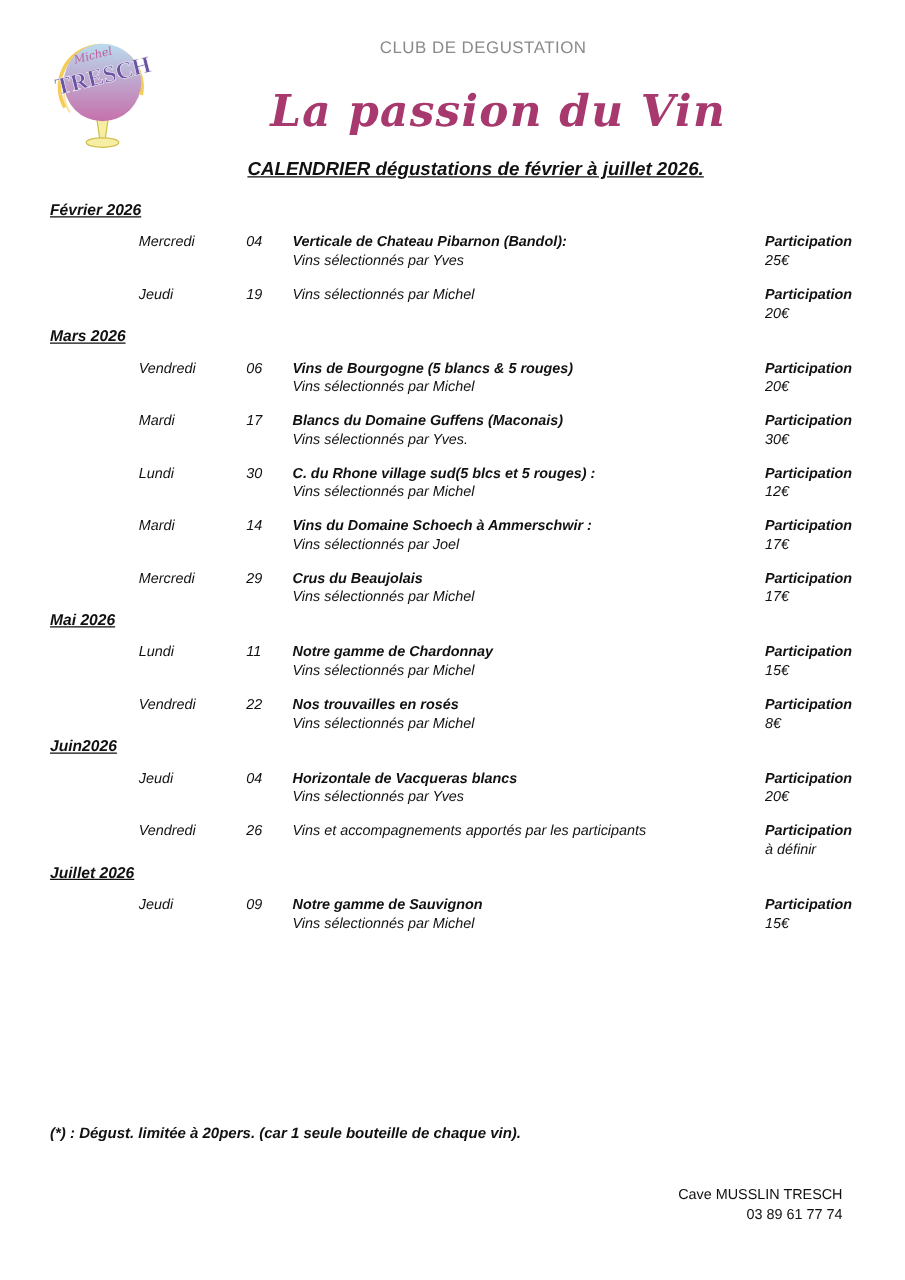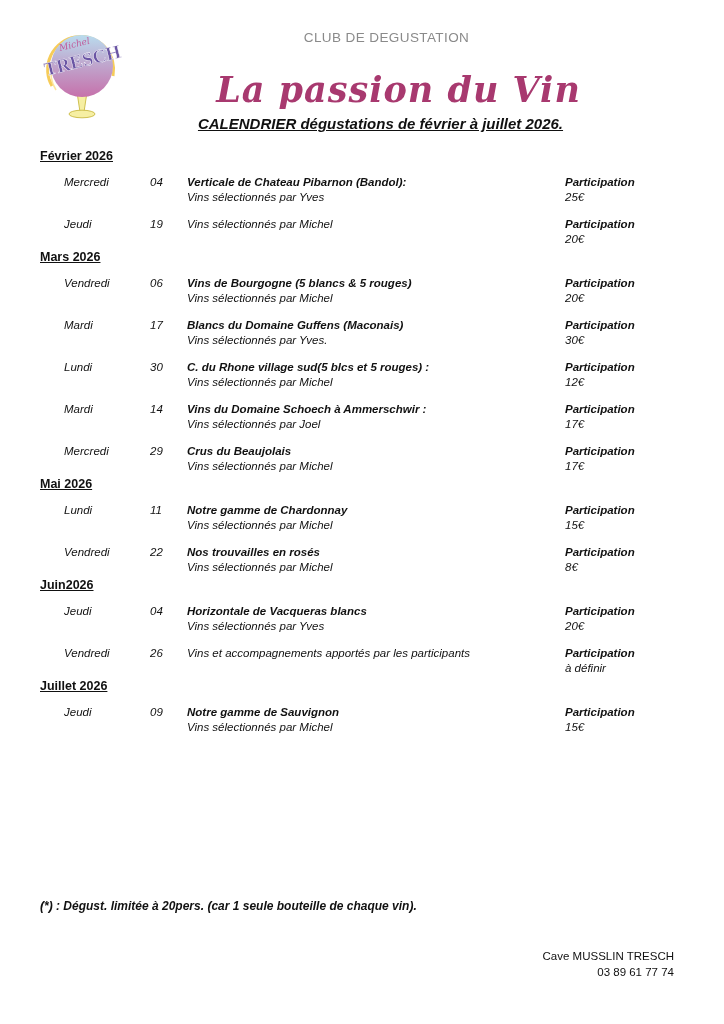--- a/index.html
+++ b/index.html
@@ -33,41 +33,42 @@
     text-align:center;
     font-family:"DejaVu Serif",serif;
     font-style:italic;
     font-weight:bold;
     font-size:35px;
     color:#a8396f;
     letter-spacing:1px;
     margin-left:44px;
   }
   .cal-title{
-    margin-top:5px;
+    margin-top:17px;
     padding-left:37px;
     text-align:center;
     font-size:15px;
     font-weight:bold;
     font-style:italic;
     text-decoration:underline;
   }
   
   #sections{margin-top:17px;}
   .month-section{margin-top:3px;}
   .month{
     margin:0 0 0 40px;
     font-size:12.5px;
     font-weight:bold;
+    font-style:italic;
     text-decoration:underline;
   }
   .event-row{
     display:grid;
     grid-template-columns:86px 37px 378px 151px;
-    margin-left:64px;
+    margin-left:111px;
     margin-top:12px;
     font-size:11.5px;
     font-style:italic;
     line-height:15px;
   }
   .event-title,.part-label{font-weight:bold;}
   .event-subtitle,.part-price{font-weight:normal;}
   
   .footnote{
     position:absolute;

